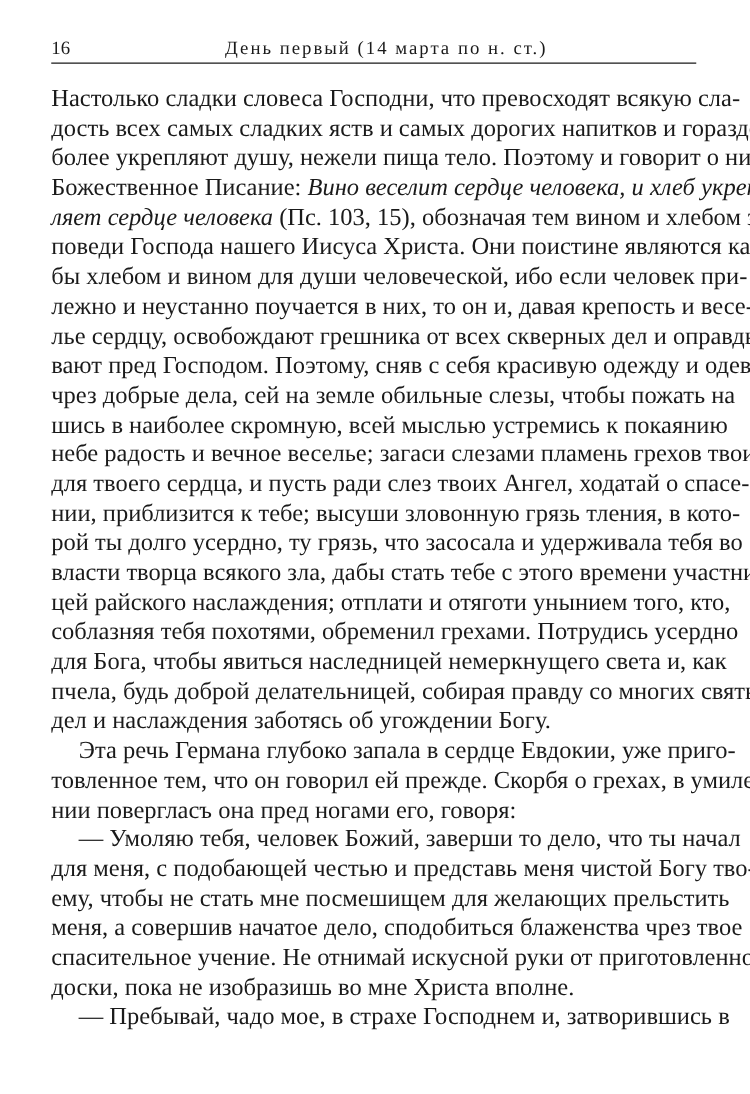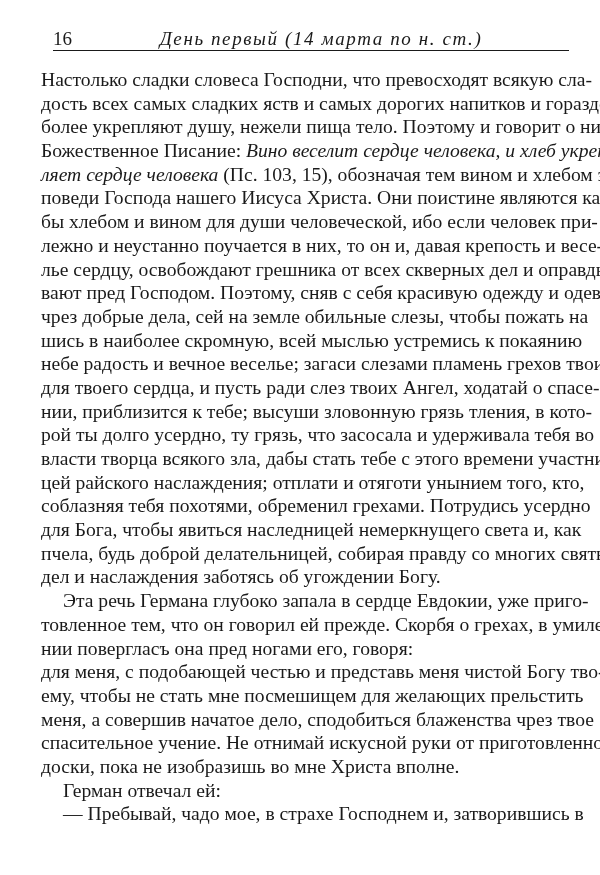--- a/index.html
+++ b/index.html
@@ -1,23 +1,23 @@
 <!DOCTYPE html>
 <html><head>
   <meta charset="utf-8">
   <style>
     html, body { margin: 0; padding: 0; background: #ffffff; }
     body { width: 600px; height: 875px; position: relative; overflow: hidden;
       font-family: "Liberation Serif", serif; color: #1a1a1a; }
     .page { position: absolute; left: 41px; top: 0; width: 516px; }
-    .running-head { position: absolute; top: 30px; left: 12px; width: 516px; height: 20px;
-      border-bottom: 1.5px solid #1a1a1a; font-size: 19px; line-height: 18px; }
+    .running-head { position: absolute; top: 30px; left: 0; width: 516px; height: 20px;
+      border-bottom: 1.5px solid #1a1a1a; font-size: 15px; line-height: 18px; }
     .page-number { position: absolute; left: 0; top: 0; }
     .head-title { position: absolute; left: 0; right: 0; top: 0; text-align: center;
-      font-style: italic; letter-spacing: 1.6px; padding-left: 20px; }
+      letter-spacing: 1.6px; padding-left: 20px; }
     .body-text { position: absolute; top: 68px; left: 0; width: 516px; font-size: 19.6px;
       line-height: 23.7px; text-align: justify; }
     .line { display: block; white-space: nowrap; text-align: justify; text-align-last: justify;
       height: 23.7px; }
     .line.last { text-align-last: left; }
     .line.indent { padding-left: 22px; }
     .it { font-style: italic; }
   </style>
 </head>
 <body>
@@ -46,21 +46,21 @@
       <span class="line"><span>рой ты долго усердно, ту грязь, что засосала и удерживала тебя во</span></span>
       <span class="line"><span>власти творца всякого зла, дабы стать тебе с этого времени участни-</span></span>
       <span class="line"><span>цей райского наслаждения; отплати и отяготи унынием того, кто,</span></span>
       <span class="line"><span>соблазняя тебя похотями, обременил грехами. Потрудись усердно</span></span>
       <span class="line"><span>для Бога, чтобы явиться наследницей немеркнущего света и, как</span></span>
       <span class="line"><span>пчела, будь доброй делательницей, собирая правду со многих святых</span></span>
       <span class="line last"><span>дел и наслаждения заботясь об угождении Богу.</span></span>
       <span class="line indent"><span>Эта речь Германа глубоко запала в сердце Евдокии, уже приго-</span></span>
       <span class="line"><span>товленное тем, что он говорил ей прежде. Скорбя о грехах, в умиле-</span></span>
       <span class="line last"><span>нии повергласъ она пред ногами его, говоря:</span></span>
+      <span class="line indent"><span>— Умоляю тебя, человек Божий, заверши то дело, что ты начал</span></span>
       <span class="line"><span>для меня, с подобающей честью и представь меня чистой Богу тво-</span></span>
       <span class="line"><span>ему, чтобы не стать мне посмешищем для желающих прельстить</span></span>
       <span class="line"><span>меня, а совершив начатое дело, сподобиться блаженства чрез твое</span></span>
       <span class="line"><span>спасительное учение. Не отнимай искусной руки от приготовленной</span></span>
       <span class="line last"><span>доски, пока не изобразишь во мне Христа вполне.</span></span>
-      <span class="line indent last"><span>Герман отвечал ей:</span></span>
       <span class="line indent"><span>— Пребывай, чадо мое, в страхе Господнем и, затворившись в</span></span>
     </div>
 </div>
 
 </body></html>

